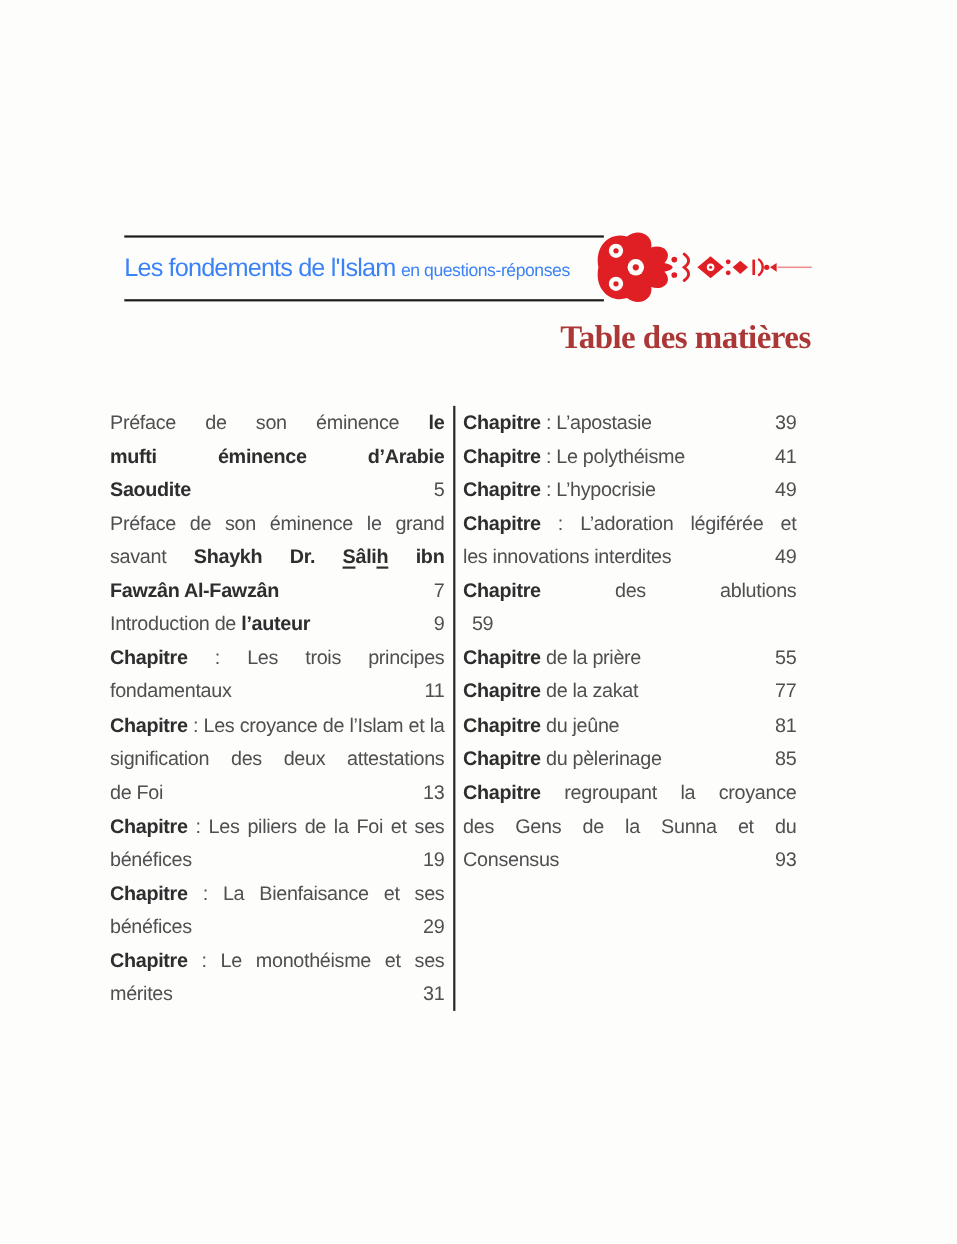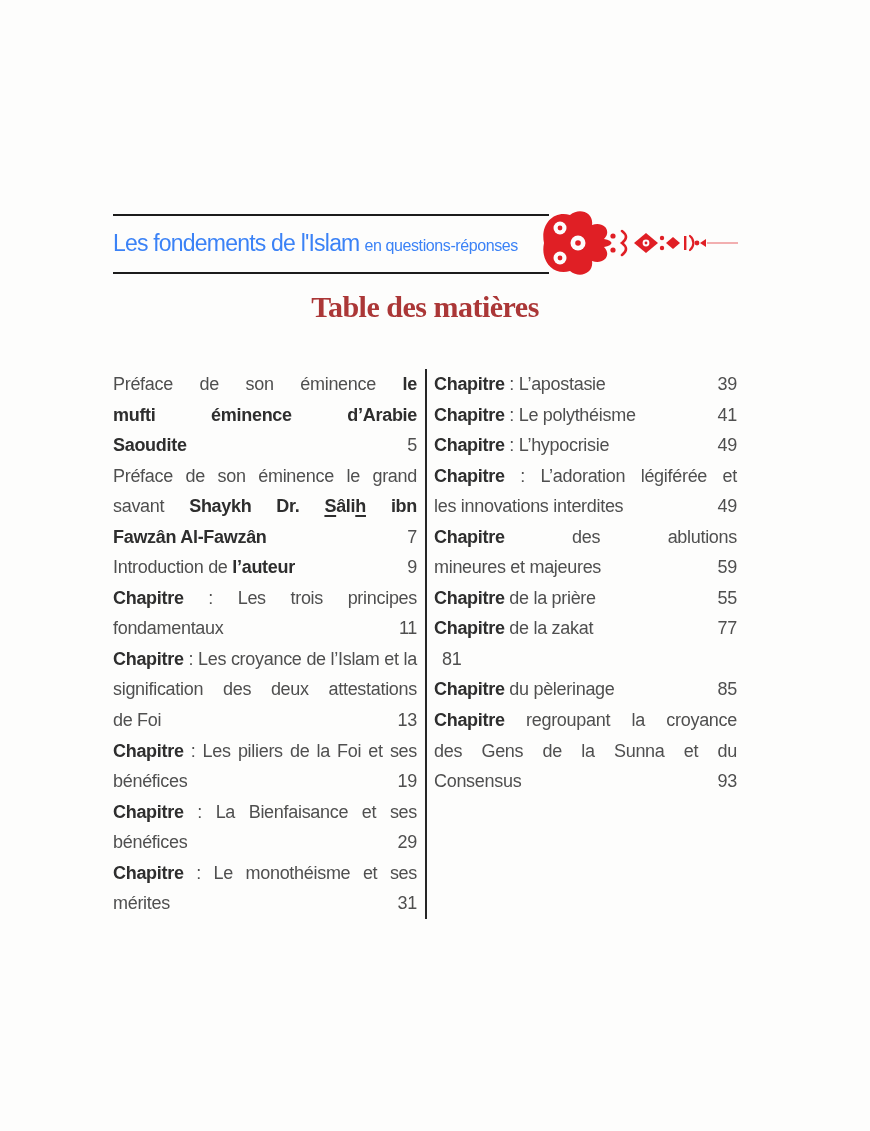--- a/index.html
+++ b/index.html
@@ -35,29 +35,29 @@
   }
   .ornament {
     position: absolute; left: 540px; top: 207px;
     width: 200px; height: 72px;
     color: var(--ornament-red);
   }
 
   
   .page-title {
     position: absolute; left: 113px; top: 290px; width: 624px;
-    margin: 0; text-align: center;
+    margin: 0; text-align: right;
     font-family: "Liberation Serif", "DejaVu Serif", serif;
     font-weight: 700; font-size: 30px; letter-spacing: -0.5px;
     color: var(--title-red);
   }
 
   
   .toc {
-    position: absolute; left: 113px; top: 369px; width: 624px;
+    position: absolute; left: 100px; top: 369px; width: 624px;
     display: flex; align-items: stretch;
     color: var(--text);
   }
   .col { font-size: 18px; letter-spacing: -0.3px; }
   .col.left  { width: 304px; margin-right: 8px; }
   .col.right { width: 303px; margin-left: 7px; }
   .divider { width: 2px; background: #262626; }
   .toc-line { line-height: 30.55px; height: 30.55px; }
   .toc-line.fill { text-align: justify; text-align-last: justify; }
   .toc-line.pageline { display: flex; justify-content: space-between; align-items: baseline; }
@@ -163,32 +163,32 @@
           <span class="txt"><span class="b">Chapitre</span><span> : L’hypocrisie</span></span>
           <span class="pg">49</span>
         </div>
         <div class="toc-line fill"><span class="txt"><span class="b">Chapitre</span><span> : L’adoration légiférée et</span></span></div>
         <div class="toc-line pageline">
           <span class="txt"><span>les innovations interdites</span></span>
           <span class="pg">49</span>
         </div>
         <div class="toc-line fill"><span class="txt"><span class="b">Chapitre</span><span> des ablutions</span></span></div>
         <div class="toc-line pageline">
-          <span class="txt"><span>mineures et majeures</span></span>
           <span class="pg">59</span>
         </div>
         <div class="toc-line pageline">
           <span class="txt"><span class="b">Chapitre</span><span> de la prière</span></span>
           <span class="pg">55</span>
         </div>
         <div class="toc-line pageline">
           <span class="txt"><span class="b">Chapitre</span><span> de la zakat</span></span>
           <span class="pg">77</span>
         </div>
         <div class="toc-line pageline">
+          <span class="txt"><span class="b">Chapitre</span><span> du jeûne</span></span>
           <span class="pg">81</span>
         </div>
         <div class="toc-line pageline">
           <span class="txt"><span class="b">Chapitre</span><span> du pèlerinage</span></span>
           <span class="pg">85</span>
         </div>
         <div class="toc-line fill"><span class="txt"><span class="b">Chapitre</span><span> regroupant la croyance</span></span></div>
         <div class="toc-line fill"><span class="txt"><span>des Gens de la Sunna et du</span></span></div>
         <div class="toc-line pageline">
           <span class="txt"><span>Consensus</span></span>

